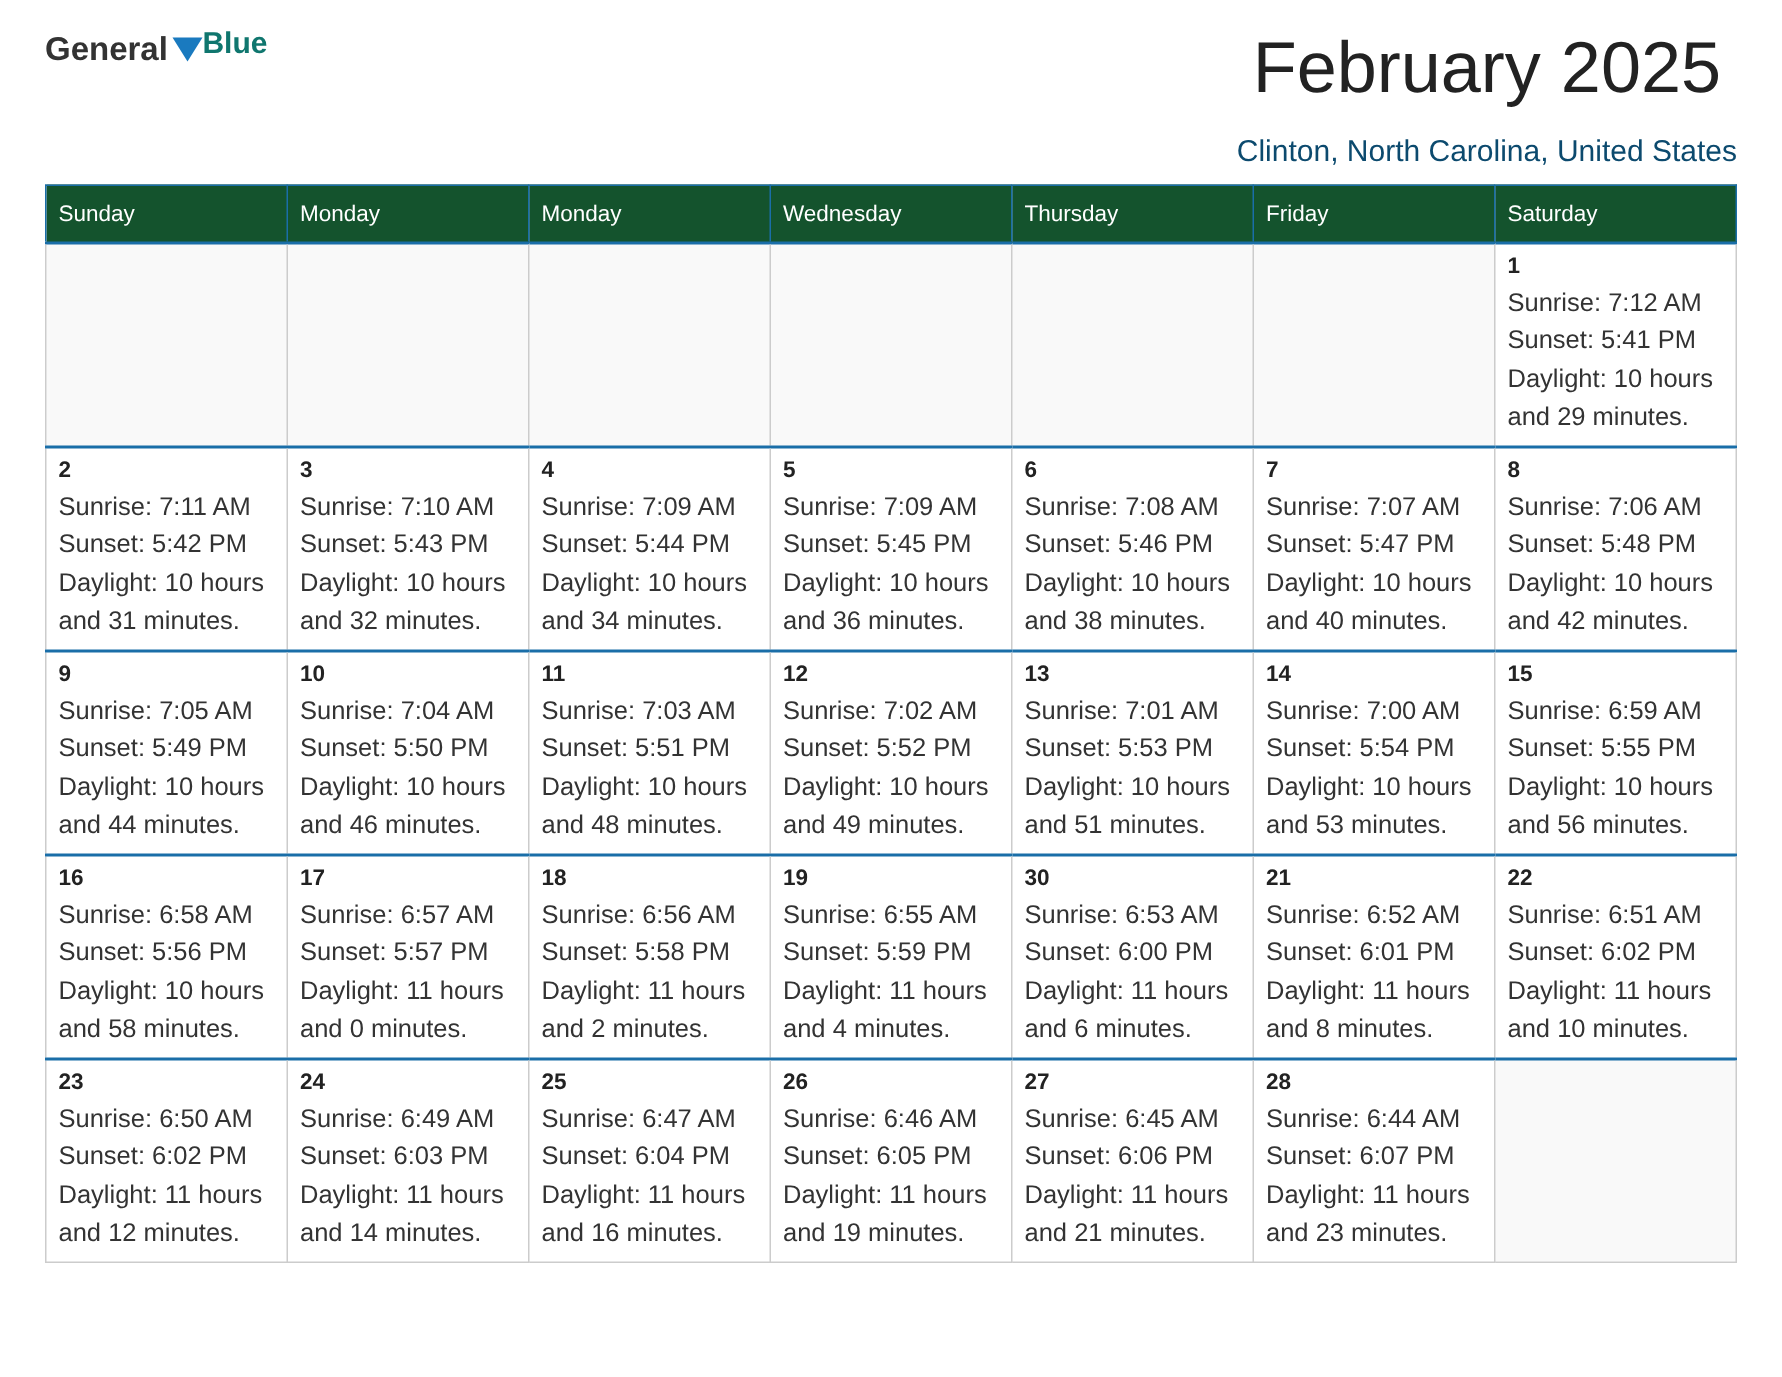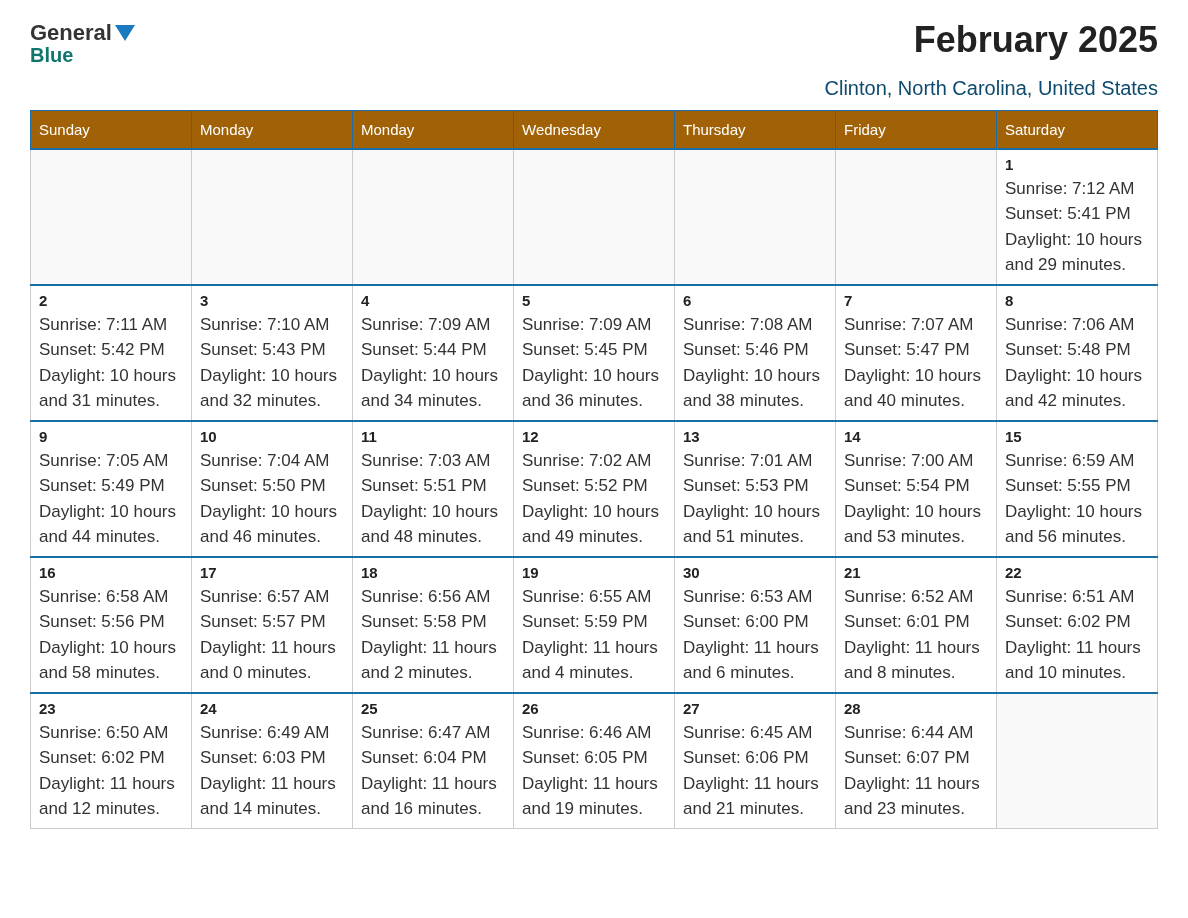--- a/index.html
+++ b/index.html
@@ -10,21 +10,21 @@
       color: #222;
     }
     .header-area {
       display: flex;
       justify-content: space-between;
       align-items: flex-start;
       margin-bottom: 10px;
     }
     .logo {
       display: flex;
-      flex-direction: column;
+      flex-direction: row;
       align-items: flex-start;
     }
     .logo-text-general {
       font-size: 22px;
       font-weight: bold;
       color: #333;
       display: flex;
       align-items: center;
     }
     .logo-triangle {
@@ -40,37 +40,38 @@
     .logo-blue {
       color: #0f766e;
       font-size: 20px;
       font-weight: bold;
       margin-top: -2px;
     }
     .title-area {
       text-align: right;
     }
     .month-title {
-      font-size: 36px;
-      font-weight: bold;
+      font-size: 48px;
+      font-weight: normal;
       color: #222;
       line-height: 1.1;
+      text-align: center;
     }
     .location-title {
       font-size: 20px;
       color: #0c4a6e;
       margin-top: 17px;
     }
     .calendar {
       width: 100%;
       border-collapse: collapse;
       margin-top: 10px;
     }
     .calendar th {
-      background-color: #a16207;
+      background-color: #14532d;
       color: #fff;
       padding: 10px 8px;
       font-size: 15px;
       font-weight: normal;
       text-align: left;
       border: 1px solid #1a6ea8;
     }
     .calendar td {
       border: 1px solid #ccc;
       vertical-align: top;

